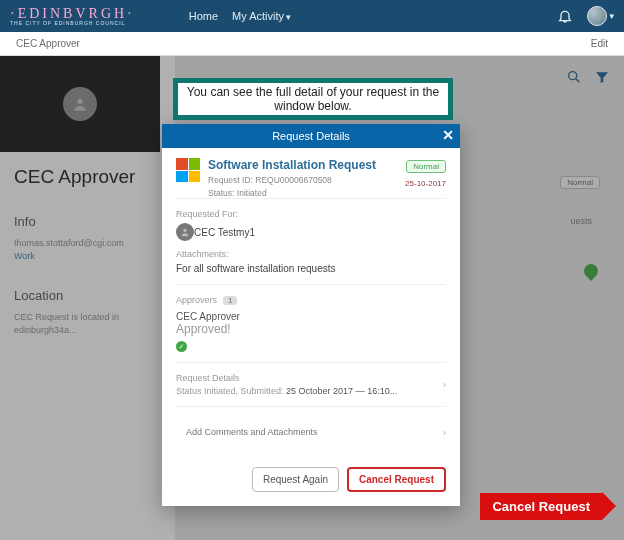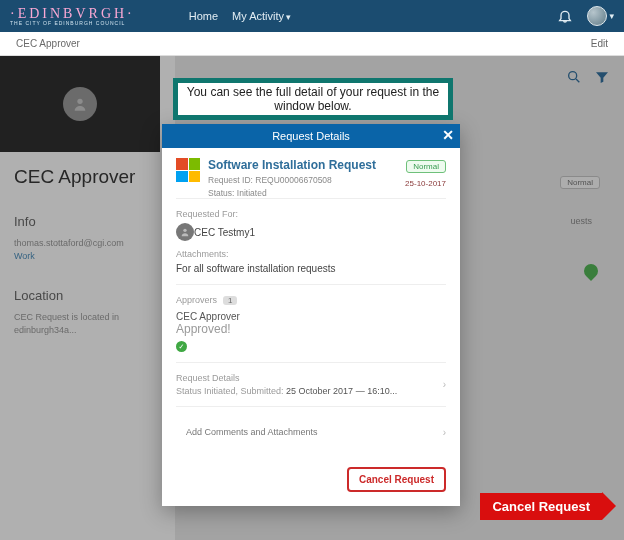--- a/index.html
+++ b/index.html
@@ -345,20 +345,21 @@
       <span class="arr">›</span>
     </div>
 
     <div class="section row-nav" style="border-bottom:none">
       <div class="sec-label" style="margin:10px;color:#777">Add Comments and Attachments</div>
       <span class="arr">›</span>
     </div>
 
   </div>
   <div class="modal-footer">
+    <button class="btn">Request Again</button>
     <button class="btn btn-danger">Cancel Request</button>
   </div>
 </div>
 
 <div class="cta-arrow">
   <div class="cta-body">Cancel Request</div>
   <div class="cta-point"></div>
 </div>
 
 </body></html>

